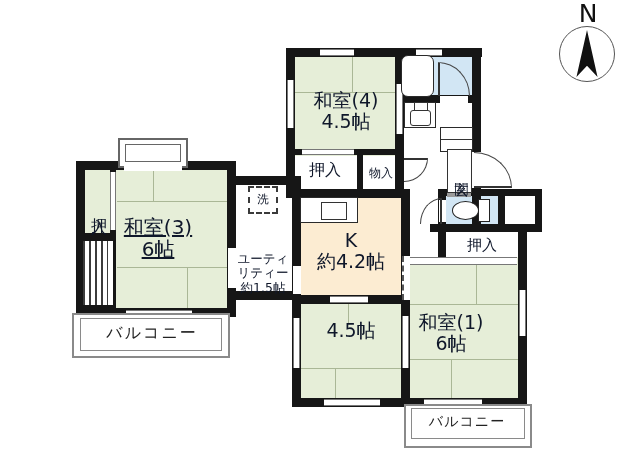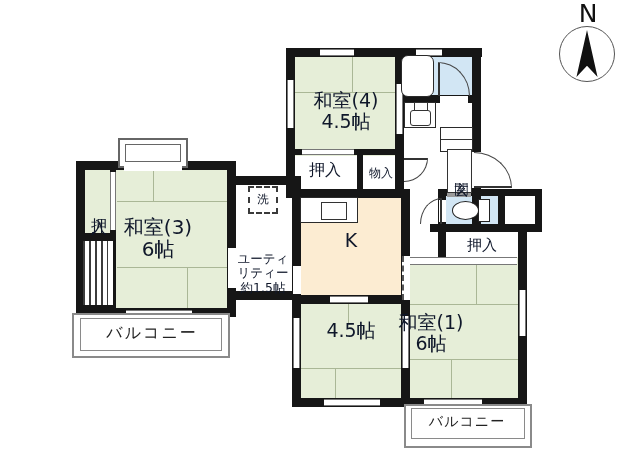--- a/index.html
+++ b/index.html
@@ -146,33 +146,34 @@
 
   <div class="rail" style="left:72px;top:313px;width:158px;height:45px;"></div>
   <div class="rail-inner" style="left:80px;top:318px;width:142px;height:33px;"></div>
   <div class="rail" style="left:404px;top:404px;width:128px;height:44px;"></div>
   <div class="rail-inner" style="left:411px;top:408px;width:114px;height:31px;"></div>
 
   <div class="label" style="left:294px;top:90px;width:104px;font-size:19px;">
     <div>和室(4)</div>
     <div>4.5帖</div>
   </div>
-  <div class="label" style="left:98px;top:217px;width:120px;font-size:20px;">
+  <div class="label" style="left:98px;top:217px;width:120px;font-size:20px;text-decoration:underline;">
     <div>和室(3)</div>
     <div>6帖</div>
   </div>
   <div class="label" style="left:296px;top:320px;width:110px;font-size:19px;">
     <div>4.5帖</div>
   </div>
-  <div class="label" style="left:388px;top:312px;width:86px;font-size:19px;">
+  <div class="label" style="left:408px;top:312px;width:86px;font-size:19px;">
     <div>和室(1)</div>
     <div>6帖</div>
   </div>
   <div class="label" style="left:300px;top:230px;width:102px;font-size:19px;">
     <div>K</div>
+    <div>約4.2帖</div>
   </div>
   <div class="label" style="left:231px;top:252px;width:64px;font-size:12.5px;line-height:1.15;">
     <div>ユーティ</div>
     <div>リティー</div>
     <div>約1.5帖</div>
   </div>
   <div class="label" style="left:248px;top:193px;width:30px;font-size:11.5px;">洗</div>
   <div class="label vtext" style="left:450px;top:153px;width:19px;height:38px;font-size:14px;">玄関</div>
   <div class="label" style="left:296px;top:161px;width:58px;font-size:16px;">押入</div>
   <div class="label" style="left:361px;top:167px;width:40px;font-size:12px;">物入</div>

